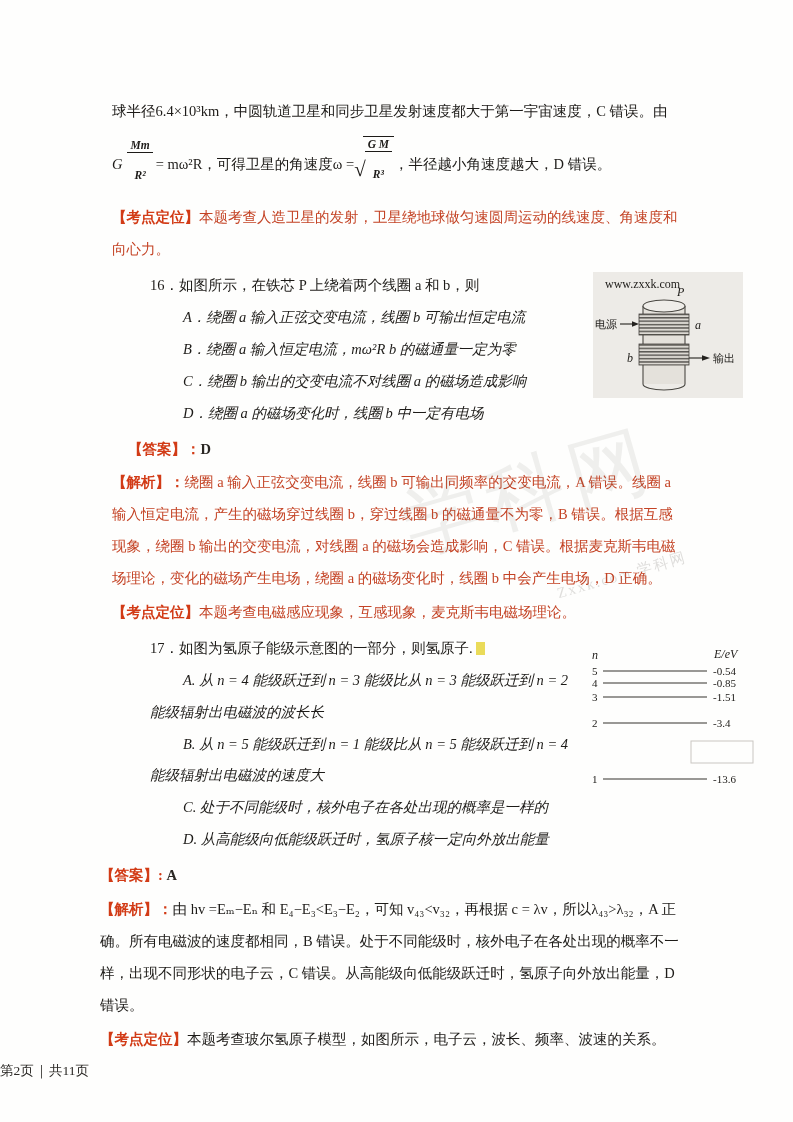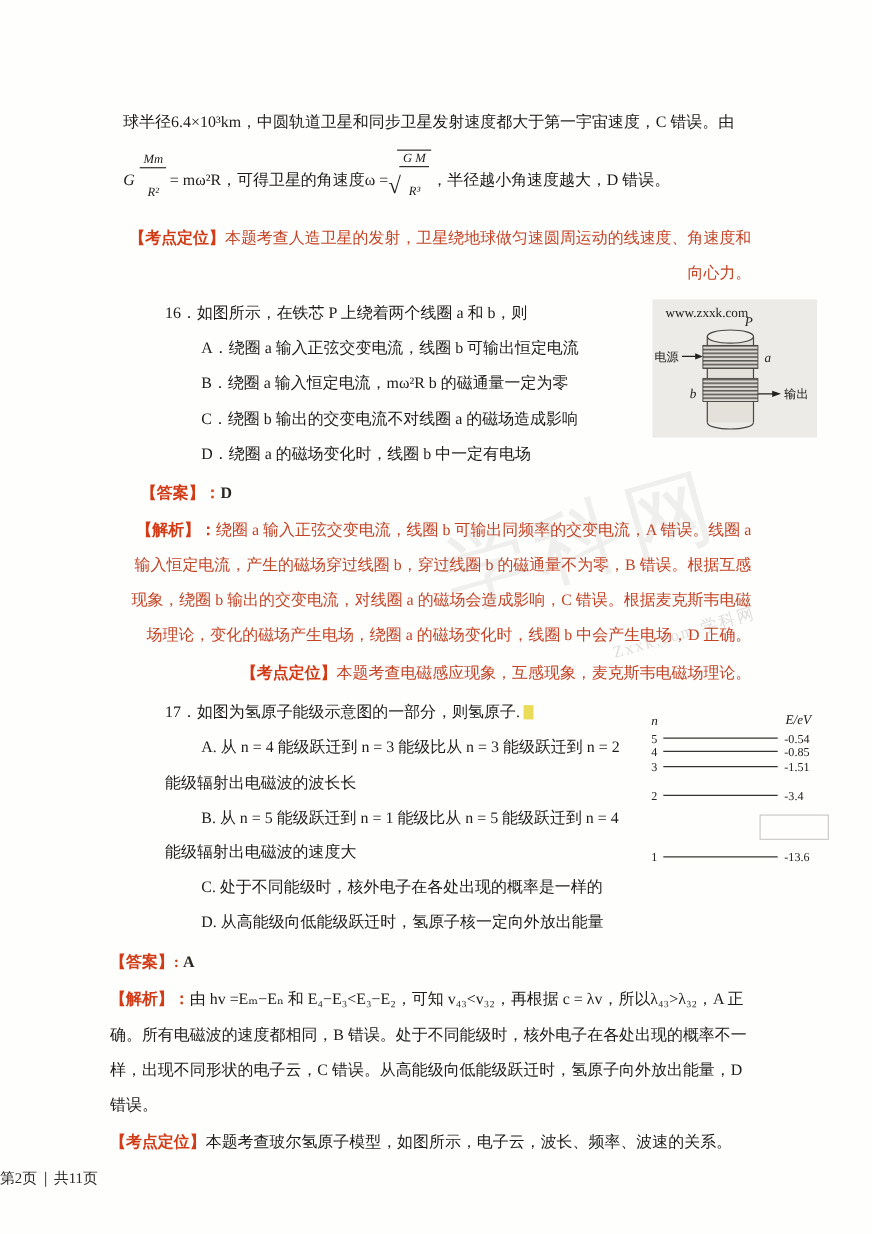--- a/index.html
+++ b/index.html
@@ -14,35 +14,35 @@
     width:793px;height:1122px;margin:0 auto;position:relative;overflow:hidden;
     background:#fefefd;color:var(--ink);
     font-family:"Liberation Serif","DejaVu Serif",serif;
     font-size:14.5px;
   }
   .content{padding:96px 48px 0 112px;}
   .body-text{line-height:2.2;margin-right:62px;}
   .question{margin-top:4px;}
   .question::after{content:"";display:block;clear:both;}
   .question .body-text{margin-right:0;margin-left:38px;}
-  .option{text-indent:33px;}
-  .red-text{color:var(--red-body);text-align:right;}
+  .option{text-indent:33px;font-style:italic;}
+  .red-text{color:var(--red-body);}
   .label-red{color:var(--red-label);font-weight:bold;}
   .answer-line{margin-top:4px;}
   .answer16{padding-left:16px;}
   .answer-value{font-weight:bold;color:#2a2723;}
   .q17-left{margin-left:-12px;}
   .jiexi{margin-top:2px;}
   .kaodian{margin-top:2px;}
   
   .formula-line{margin-top:8px;margin-bottom:4px;}
   .math-var{font-style:italic;margin-right:2px;}
   .frac{
     display:inline-block;vertical-align:-10px;text-align:center;line-height:1.15;
-    font-size:11.5px;font-style:italic;margin:0 3px;
+    font-size:11.5px;font-style:italic;margin:0 3px;font-weight:bold;
   }
   .frac .num{display:block;padding:0 3px;}
   .frac .den{display:block;padding:16px 3px;border-top:1px solid currentColor;}
   .radical{font-size:21px;vertical-align:-7px;}
   .under-root{display:inline-block;border-top:1.2px solid currentColor;margin-left:-3px;padding-top:1px;}
   .under-root .frac{vertical-align:-9px;margin:0 2px;}
   
   .figure{float:right;}
   .fig16{width:152px;margin:2px 0 4px 10px;}
   .fig17{width:170px;margin:12px -12px 2px 8px;}

